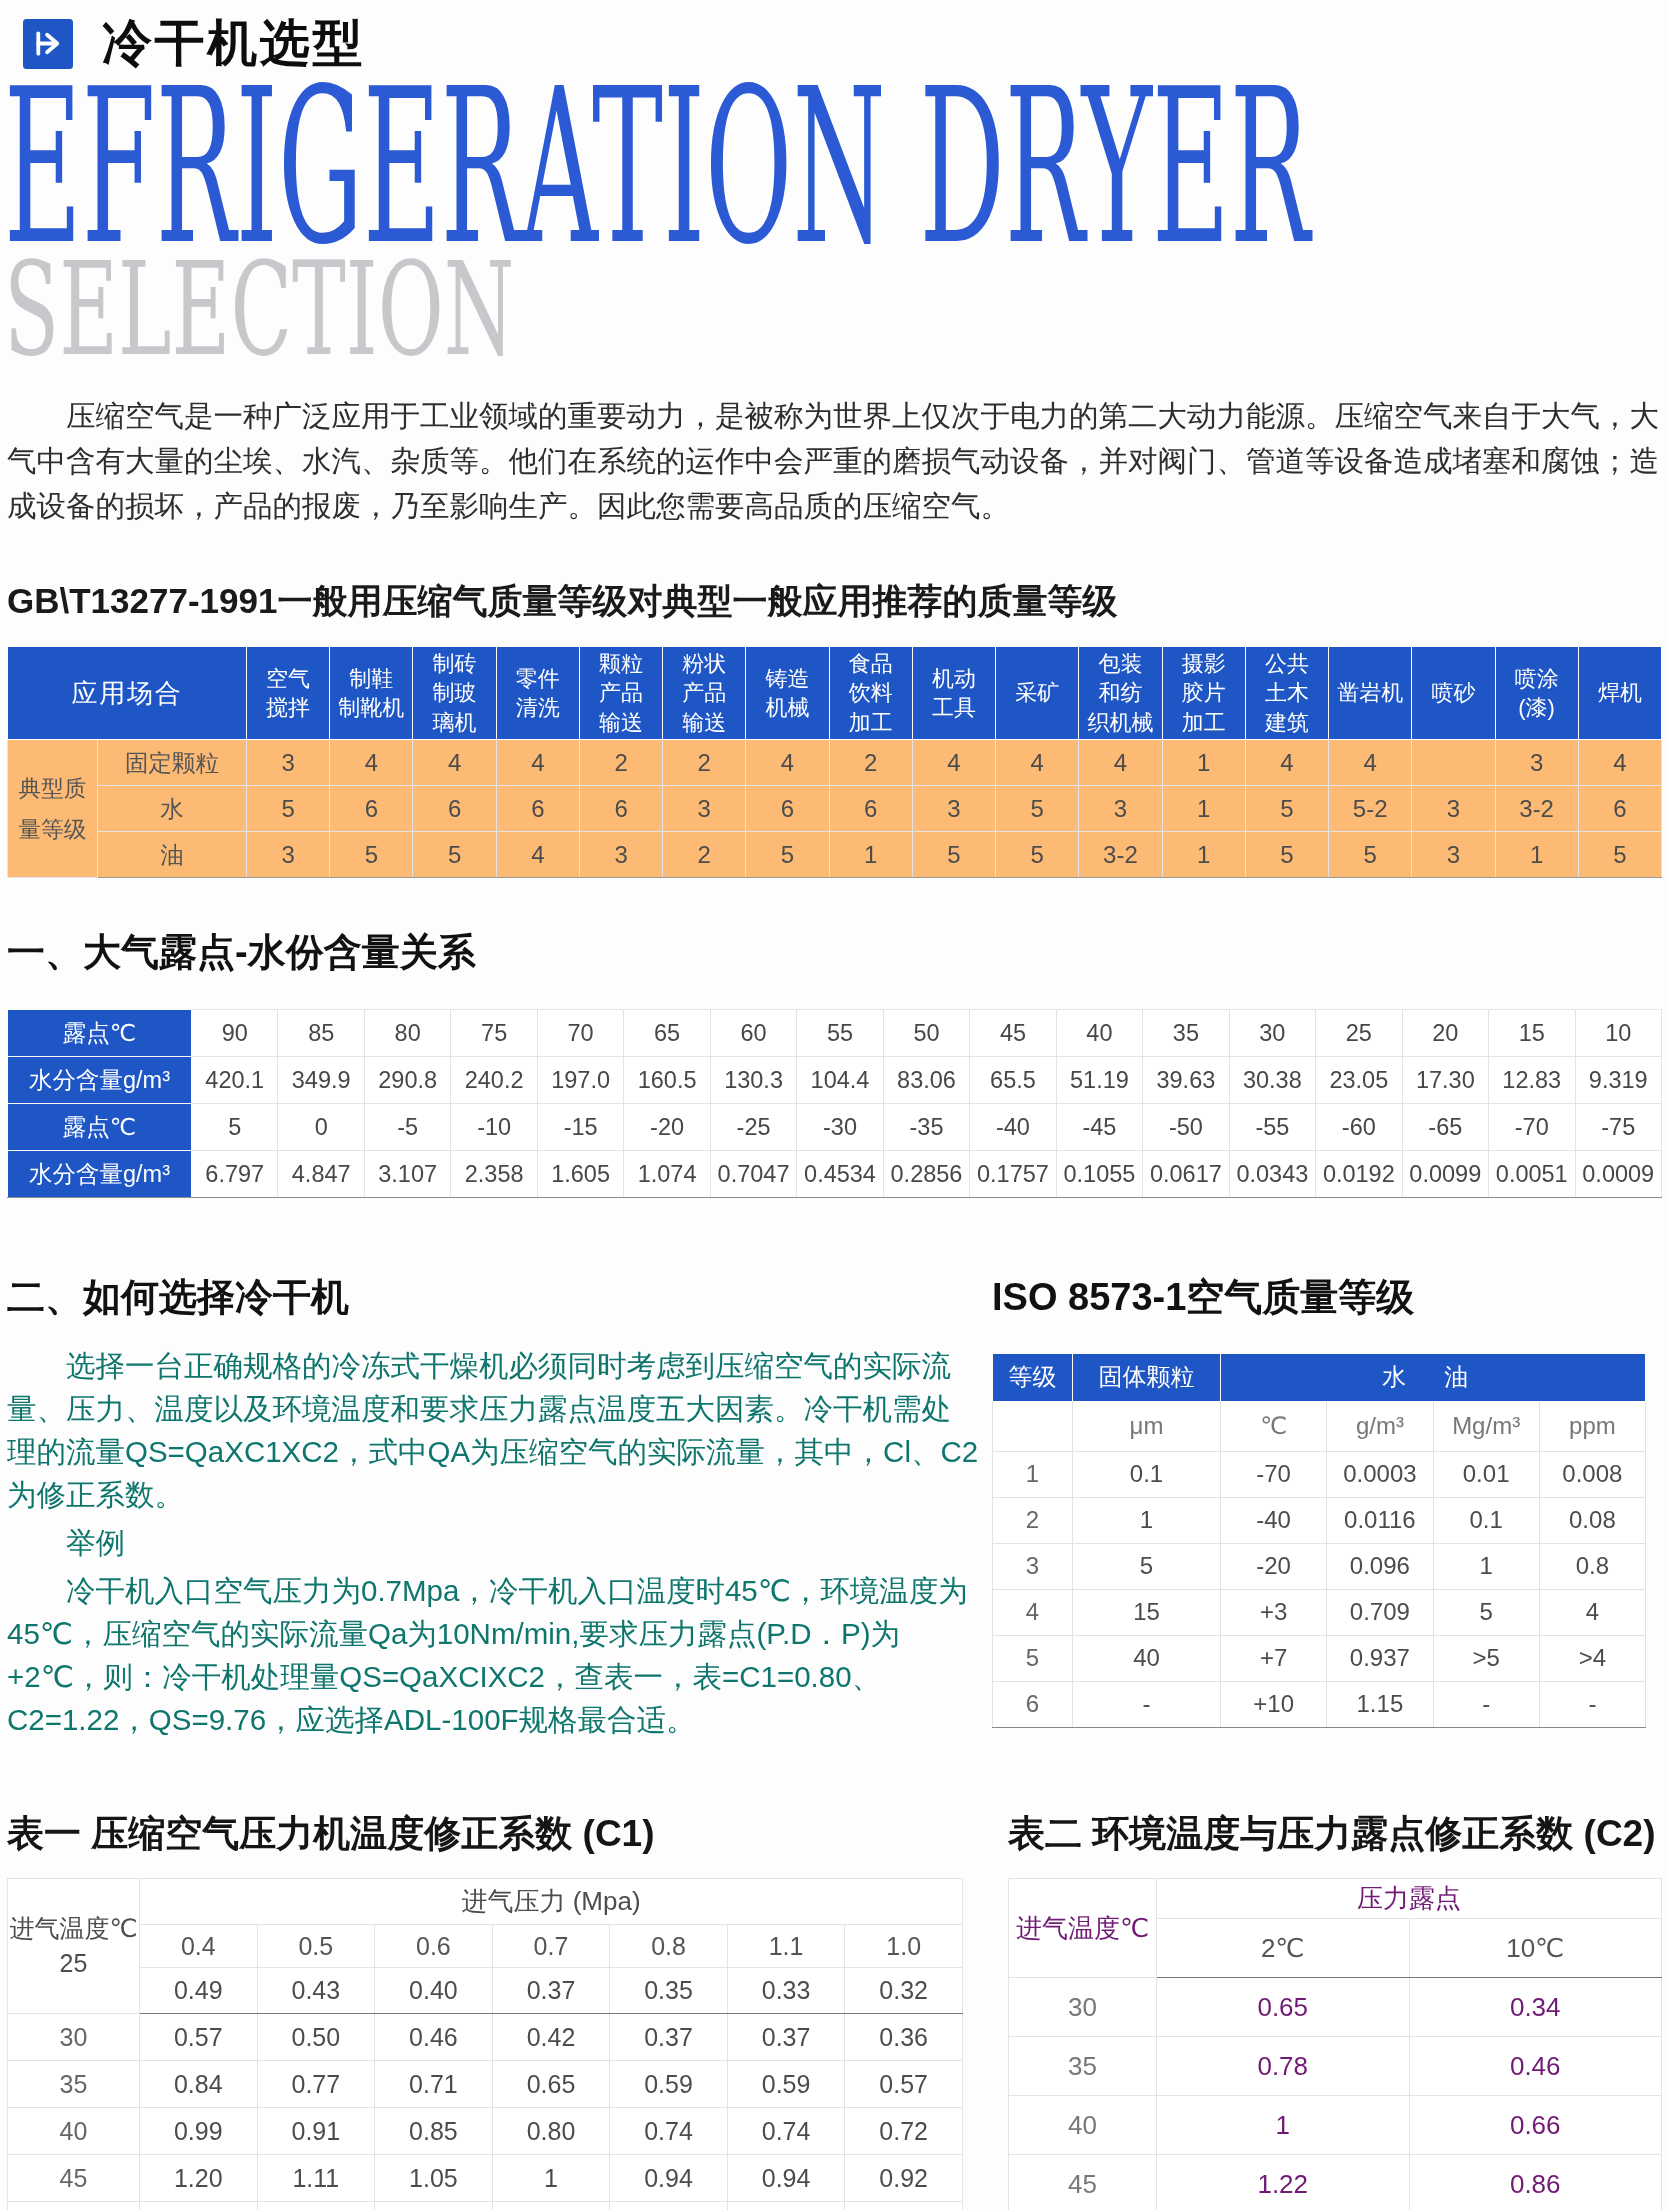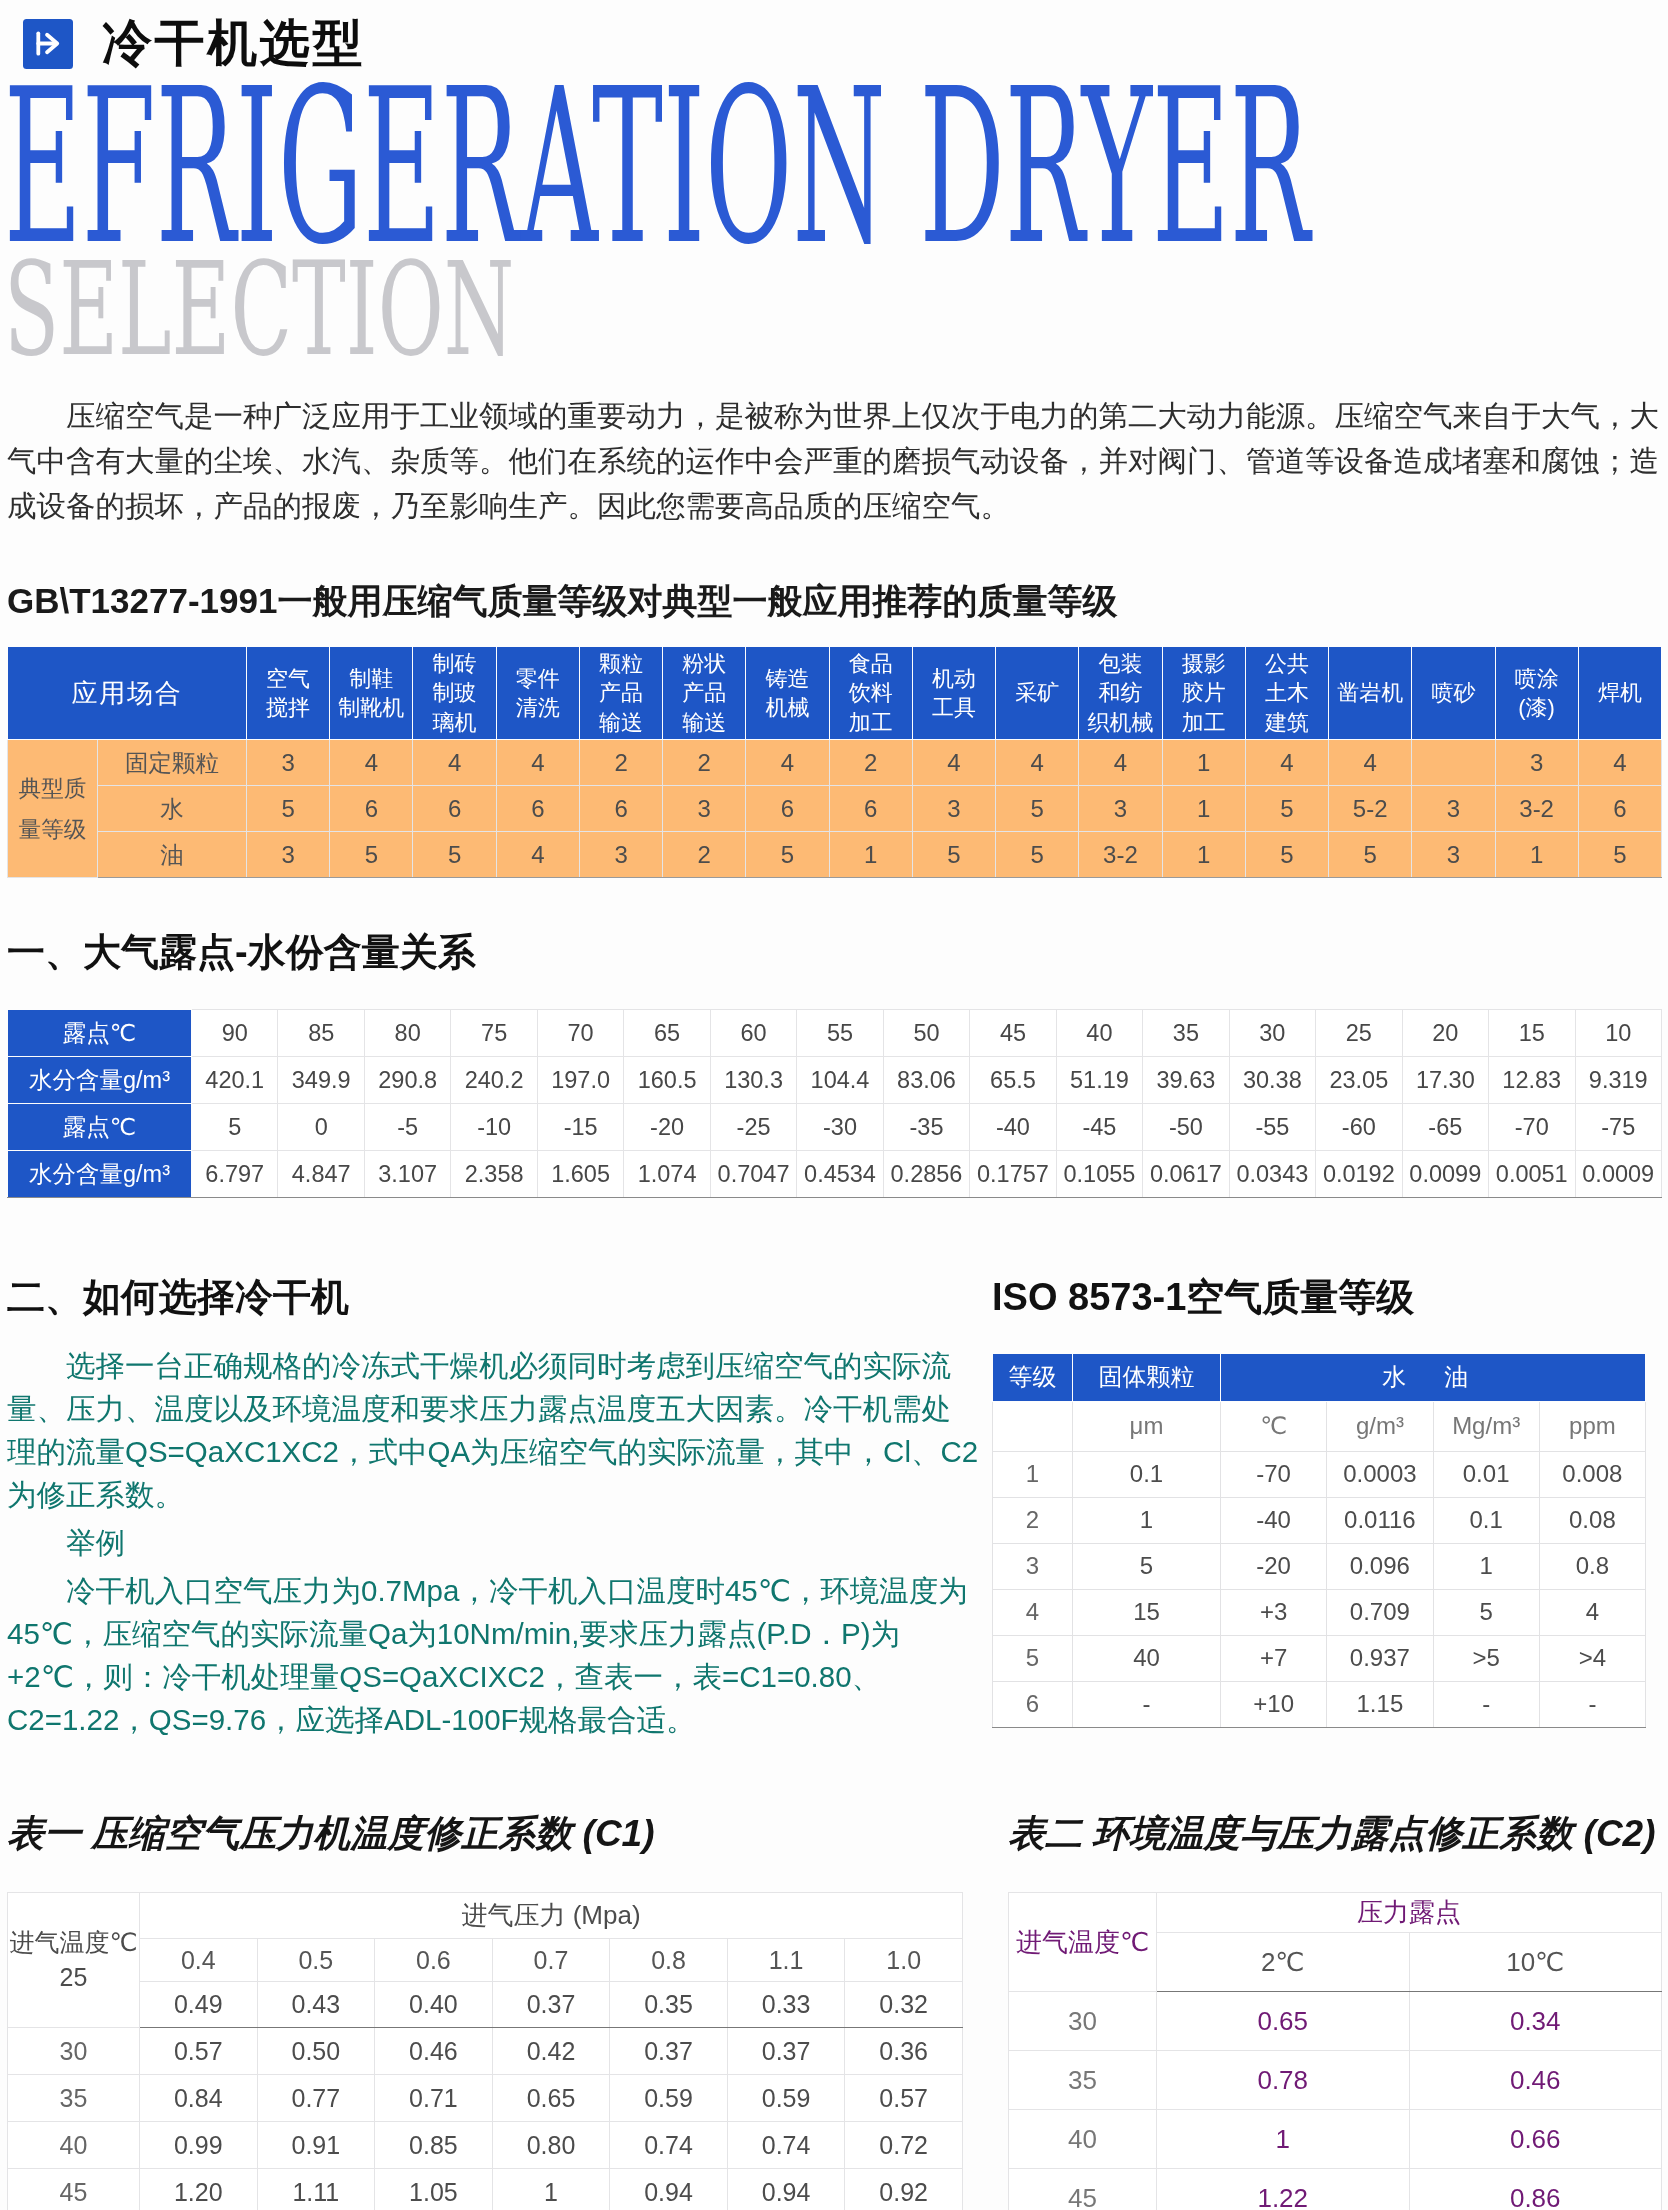--- a/index.html
+++ b/index.html
@@ -53,21 +53,21 @@
   
   .t3{width:654px;margin-top:29.5px;}
   .t3 th{font-size:24px;height:45px;}
   .t3 .group{letter-spacing:15.6px;}
   .t3 td{border:0.9px solid #e2e2e4;font-size:24px;height:43px;color:#4c4c4c;background:#fff;}
   .t3 td.unit{color:#777;height:47px;}
   .t3 td.rowlabel{color:#666;}
   .t3 tr:last-child td{border-bottom:1.7px solid #8a8a8a;}
   
   .cols2{display:flex;gap:45px;margin-top:68px;align-items:flex-start;}
-  .tbl-title{font-size:37px;font-weight:bold;color:#151515;margin:0 0 33px 0;font-style:italic;}
+  .tbl-title{font-size:37px;font-weight:bold;color:#151515;margin:0 0 19px 0;}
   
   .t4{width:956px;border-top:0.9px solid #c9c9c9;}
   .t4 .corner{font-size:25px;line-height:35px;}
   .t4 .corner .cv{font-size:25px;}
   .t4 .group{font-size:26px;height:43px;}
   .t4 td{border:0.9px solid #e4e4e6;font-size:25px;color:#4c4c4c;background:#fff;}
   .t4 tr.pressrow td{height:40px;color:#555;}
   .t4 tr.firstrow td{height:43px;}
   .t4 .drow td{height:44px;}
   .t4 .drow td.rowlabel{color:#666;}

